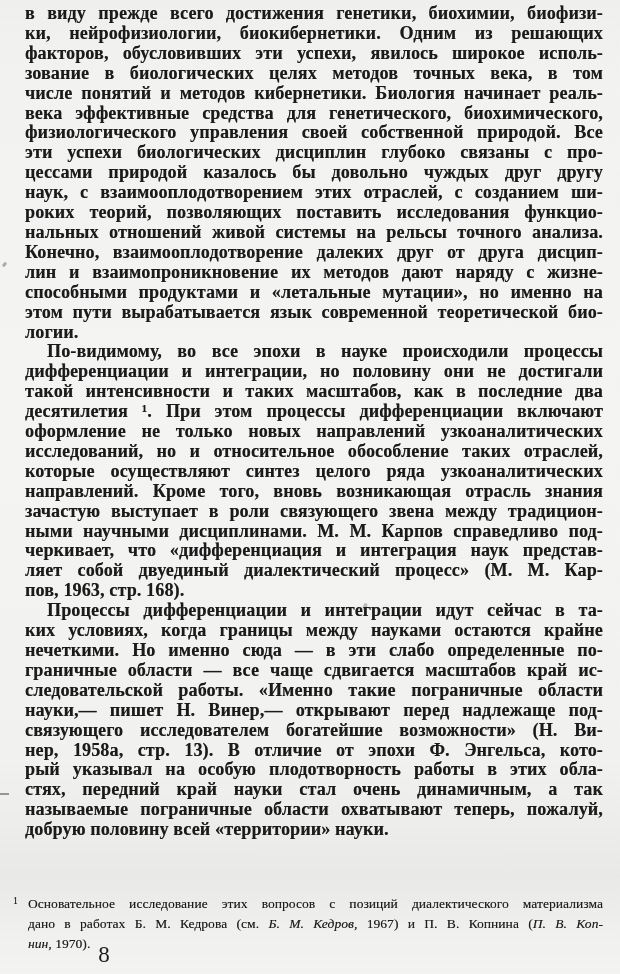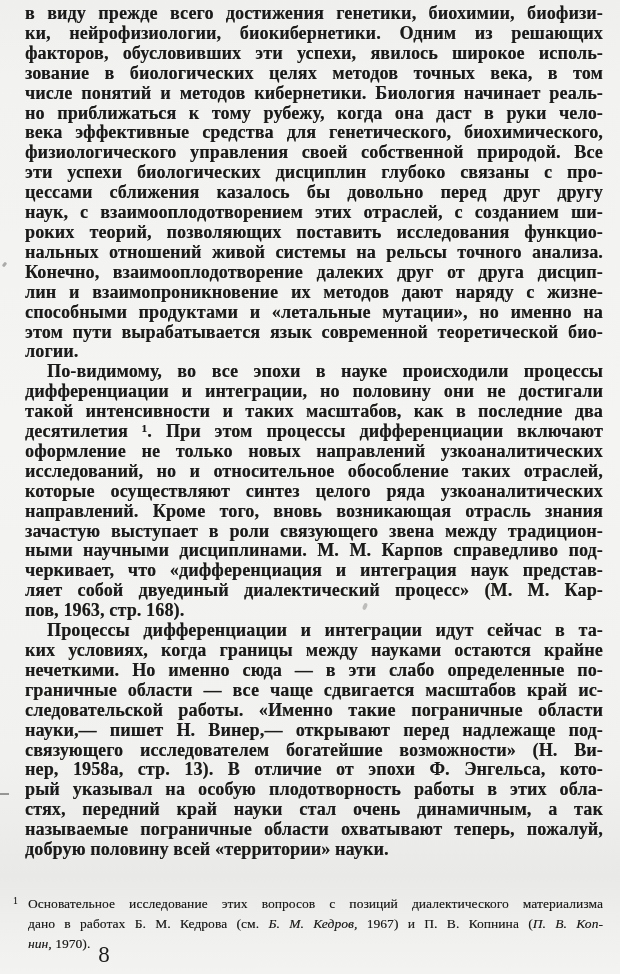--- a/index.html
+++ b/index.html
@@ -105,25 +105,24 @@
   <div class="scan-artifact artifact-2"></div>
   <div class="scan-artifact artifact-3"></div>
 
   <main class="text-block">
       <div class="paragraph">
         <div class="line">в виду прежде всего достижения генетики, биохимии, биофизи-</div>
         <div class="line">ки, нейрофизиологии, биокибернетики. Одним из решающих</div>
         <div class="line">факторов, обусловивших эти успехи, явилось широкое исполь-</div>
         <div class="line">зование в биологических целях методов точных века, в том</div>
         <div class="line">числе понятий и методов кибернетики. Биология начинает реаль-</div>
-        <div class="line">но приближаться к тому рубежу, когда она даст в руки чело-</div>
         <div class="line">века эффективные средства для генетического, биохимического,</div>
         <div class="line">физиологического управления своей собственной природой. Все</div>
         <div class="line">эти успехи биологических дисциплин глубоко связаны с про-</div>
-        <div class="line">цессами сближения казалось бы довольно перед друг другу</div>
+        <div class="line">цессами природой казалось бы довольно чуждых друг другу</div>
         <div class="line">наук, с взаимооплодотворением этих отраслей, с созданием ши-</div>
         <div class="line">роких теорий, позволяющих поставить исследования функцио-</div>
         <div class="line">нальных отношений живой системы на рельсы точного анализа.</div>
         <div class="line">Конечно, взаимооплодотворение далеких друг от друга дисцип-</div>
         <div class="line">лин и взаимопроникновение их методов дают наряду с жизне-</div>
         <div class="line">способными продуктами и «летальные мутации», но именно на</div>
         <div class="line">этом пути вырабатывается язык современной теоретической био-</div>
         <div class="line">логии.</div>
       </div>
       <div class="paragraph indent">

